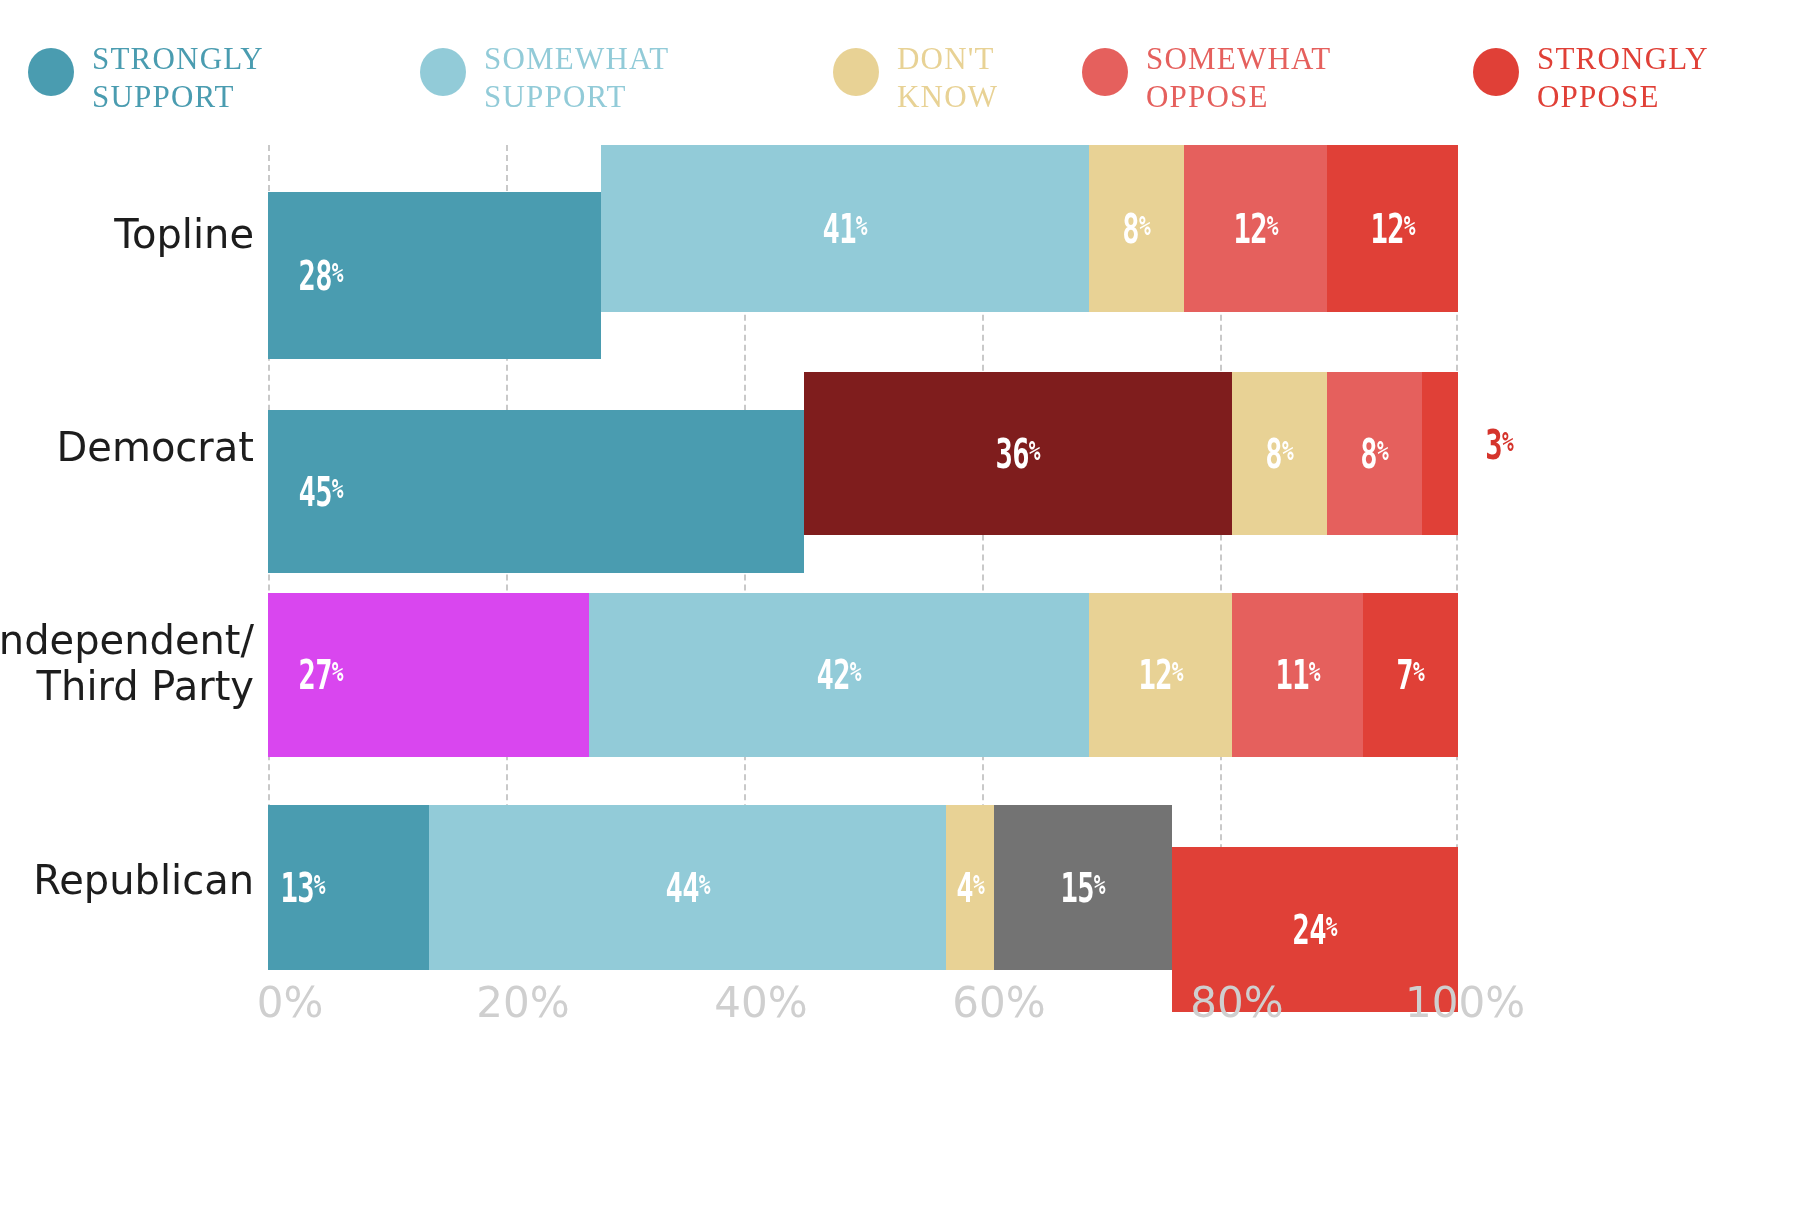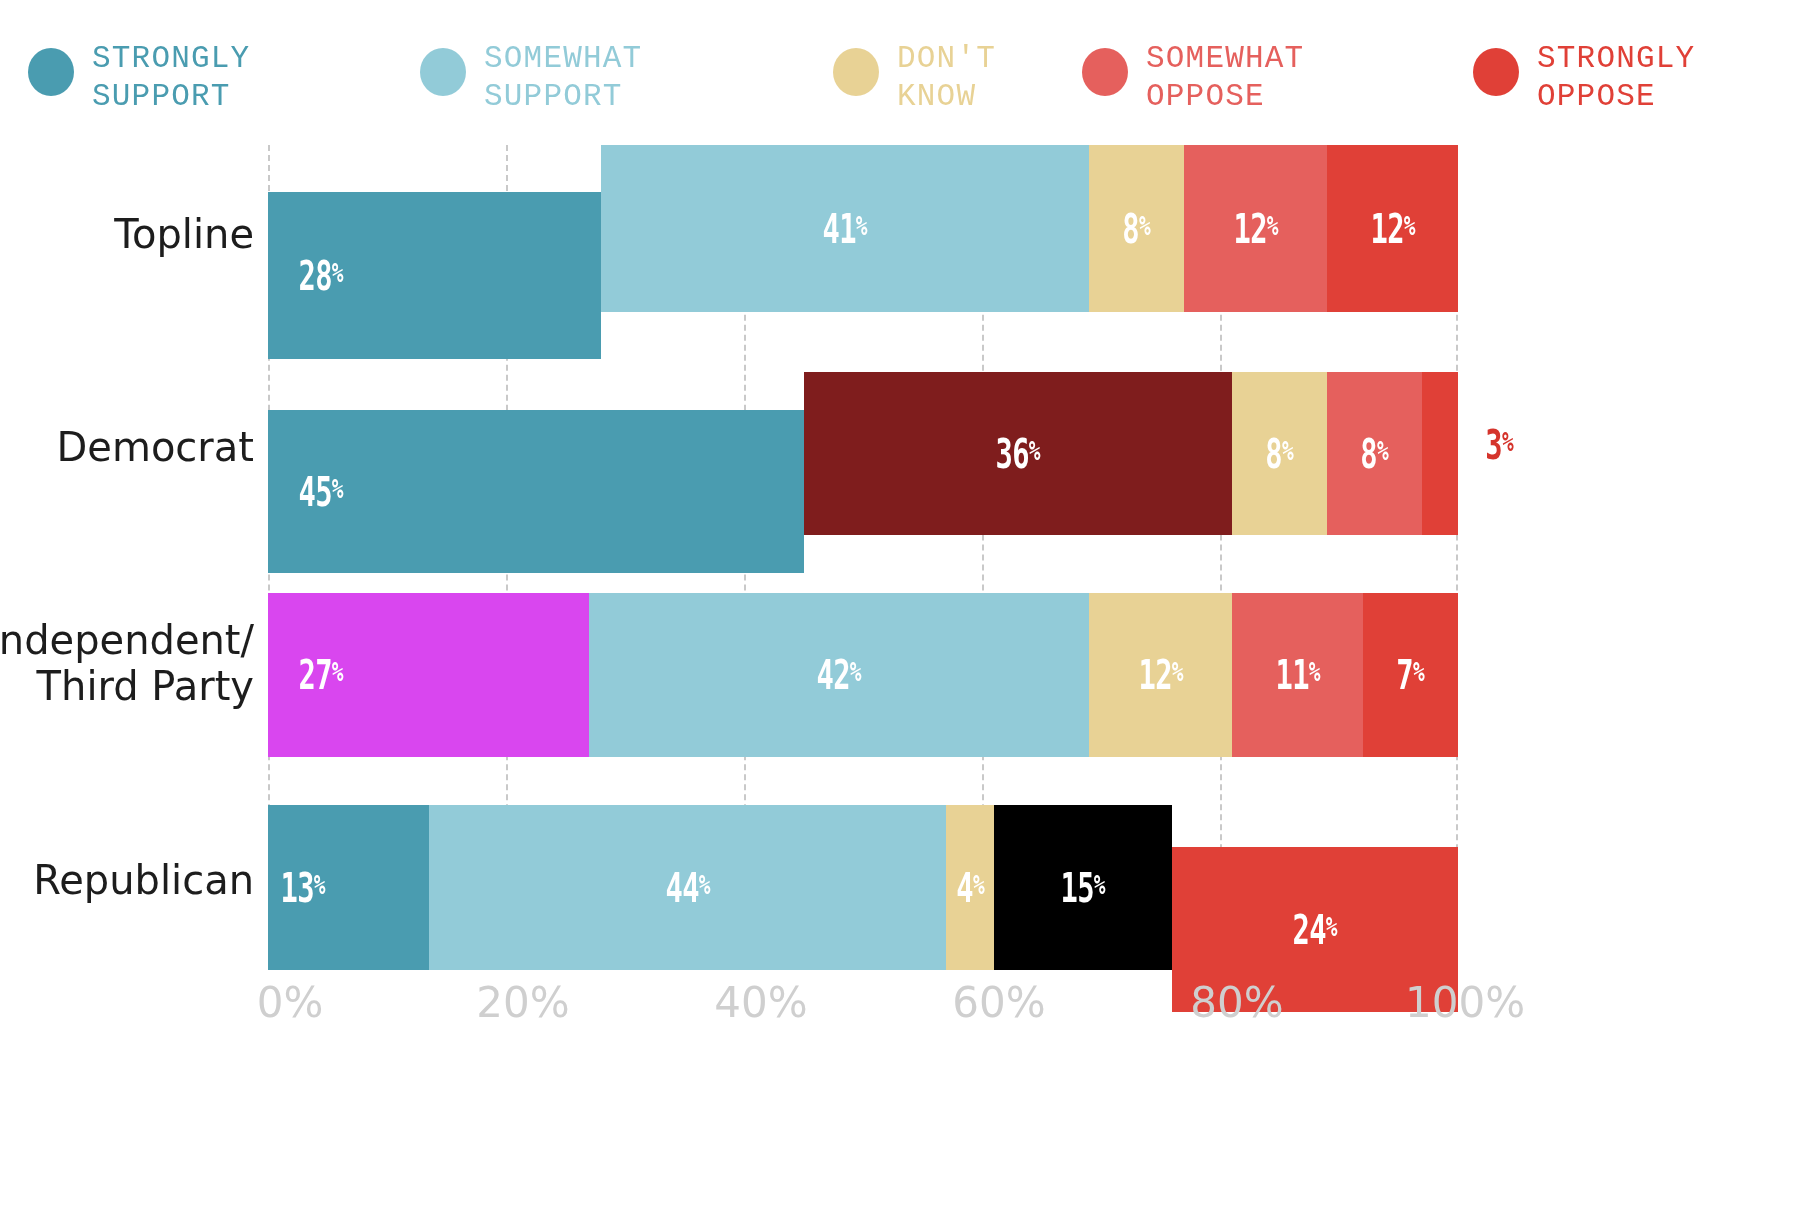--- a/index.html
+++ b/index.html
@@ -30,21 +30,21 @@
     gap: 18px;
   }
   .legend-dot {
     width: 46px;
     height: 48px;
     border-radius: 50%;
     flex: 0 0 auto;
     margin-top: 8px;
   }
   .legend-text {
-    font-family: Liberation Mono, monospace;
+    font-family: Liberation Serif, serif;
     font-size: 31px;
     line-height: 1.22;
     letter-spacing: 1.2px;
     font-weight: 400;
     white-space: pre-line;
   }
 
   
   #chart {
     position: absolute;
@@ -250,21 +250,21 @@
     <div class="row" style="top:660px; height:165px;">
       <div class="seg" style="width:13.5%; background:#4a9cb0; justify-content:flex-start; padding-left:4px;">
         <span class="seg-label"><span>13</span><span class="pct">%</span></span>
       </div>
       <div class="seg" style="width:43.5%; background:#92cbd8;">
         <span class="seg-label"><span>44</span><span class="pct">%</span></span>
       </div>
       <div class="seg" style="width:4%; background:#e8d295;">
         <span class="seg-label"><span>4</span><span class="pct">%</span></span>
       </div>
-      <div class="seg" style="width:15%; background:#000000;">
+      <div class="seg" style="width:15%; background:#737373;">
         <span class="seg-label"><span>15</span><span class="pct">%</span></span>
       </div>
       <div class="seg" style="width:24%; background:#e04037;margin-top:42px;">
         <span class="seg-label"><span>24</span><span class="pct">%</span></span>
       </div>
     </div>
 
   </div>
 
   <div id="xaxis">

